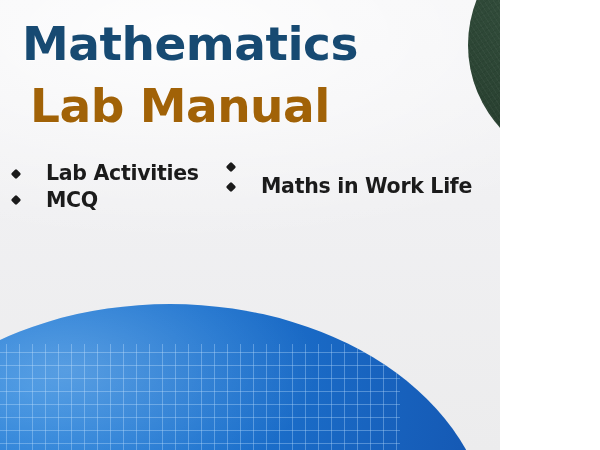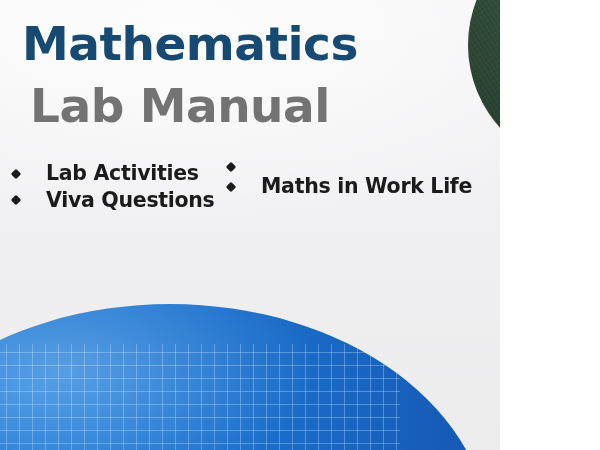--- a/index.html
+++ b/index.html
@@ -63,21 +63,21 @@
     left: 22px;
     top: 16px;
     font-size: 47px;
     color: #174a72;
     text-shadow: 0 1px 1px rgba(255,255,255,0.6);
   }
   .title-sub {
     left: 30px;
     top: 78px;
     font-size: 47px;
-    color: #737373;
+    color: #a16207;
     text-shadow: 0 1px 1px rgba(255,255,255,0.6);
   }
 
   
   .features {
     position: absolute;
     left: 12px;
     top: 163px;
     width: 580px;
     display: flex;
@@ -169,21 +169,21 @@
 
   <div class="features">
 
     <div class="feat-col col-left">
       <div class="feat-item">
         <span class="feat-bullet"></span>
         <span class="feat-text">Lab Activities</span>
       </div>
       <div class="feat-item">
         <span class="feat-bullet"></span>
-        <span class="feat-text">Viva Questions</span>
+        <span class="feat-text">MCQ</span>
       </div>
     </div>
 
     <div class="feat-col col-right">
       <div class="feat-item">
         <span class="feat-bullet"></span>
       </div>
       <div class="feat-item">
         <span class="feat-bullet"></span>
         <span class="feat-text">Maths in Work Life</span>

